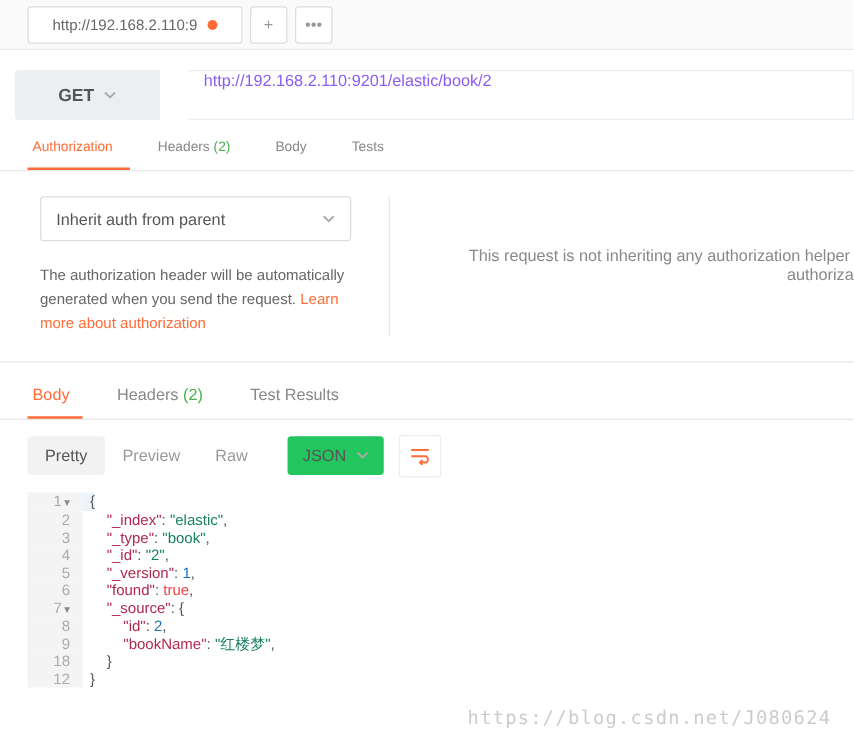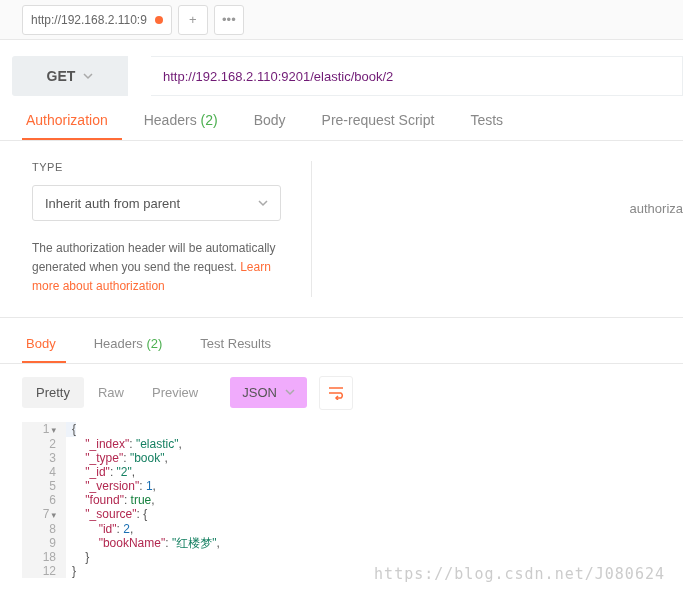--- a/index.html
+++ b/index.html
@@ -1,62 +1,62 @@
 <!DOCTYPE html>
 <html><head>
 <meta charset="utf-8">
 <style>
 * { margin: 0; padding: 0; box-sizing: border-box; font-family: -apple-system, BlinkMacSystemFont, "Segoe UI", Arial, sans-serif; }
 body { background: #fff; font-size: 13px; color: #555; width: 683px; height: 597px; overflow: hidden; position: relative; }
 
 .tabbar { display: flex; align-items: center; height: 40px; border-bottom: 1px solid #e8e8e8; padding-left: 22px; background: #fafafa; }
-.tab { display: flex; align-items: center; height: 30px; padding: 0 8px; background: #fff; border: 1px solid #ddd; border-radius: 3px; margin-right: 6px; font-size: 12px; color: #666; cursor: pointer; }
+.tab { display: flex; align-items: center; height: 30px; padding: 0 19px; background: #fff; border: 1px solid #ddd; border-radius: 3px; margin-right: 6px; font-size: 12px; color: #666; cursor: pointer; }
 .tab .dot { width: 8px; height: 8px; border-radius: 50%; background: #ff6c37; margin-left: 8px; }
 .tabicon { width: 30px; height: 30px; display: flex; align-items: center; justify-content: center; border: 1px solid #ddd; border-radius: 3px; margin-right: 6px; color: #999; cursor: pointer; background: #fff; }
 
 .reqrow { display: flex; align-items: center; padding: 16px 0 16px 12px; gap: 23px; }
 .method { display: flex; align-items: center; justify-content: center; width: 116px; height: 40px; background: #eceff1; color: #555; font-weight: 600; font-size: 14px; cursor: pointer; border-radius: 3px 0 0 3px; }
 .method .chev { margin-left: 8px; color: #aaa; }
-.urlbox { flex: 1; height: 40px; display: flex; align-items: center; padding: 0 12px; color: #701a75; font-size: 13px; border: 1px solid #eceff1; border-left: none; }
+.urlbox { flex: 1; height: 40px; display: flex; align-items: flex-start; padding: 0 12px; color: #8b5cf6; font-size: 13px; border: 1px solid #eceff1; border-left: none; }
 
 .reqtabs { display: flex; padding-left: 22px; border-bottom: 1px solid #e8e8e8; }
-.reqtab { padding: 0 14px 10px 4px; margin-right: 18px; color: #888; cursor: pointer; font-size: 14px; }
+.reqtab { padding: 0 14px 10px 4px; margin-right: 18px; color: #888; cursor: pointer; font-size: 11px; }
 .reqtab.active { color: #ff6c37; border-bottom: 2px solid #ff6c37; font-weight: 500; }
 .reqtab .count { color: #4caf50; }
 
 .authpane { display: flex; padding: 20px 0 20px 32px; border-bottom: 1px solid #e8e8e8; }
 .authleft { width: 280px; border-right: 1px solid #e8e8e8; padding-right: 30px; }
 .typelabel { font-size: 11px; color: #666; letter-spacing: 0.5px; margin-bottom: 12px; }
 .authselect { display: flex; align-items: center; justify-content: space-between; height: 36px; padding: 12px 12px; border: 1px solid #ddd; border-radius: 3px; color: #555; cursor: pointer; background: #fff; margin-bottom: 18px; }
 .authhelp { font-size: 12px; color: #666; line-height: 1.6; }
 .authhelp .link { color: #ff6c37; cursor: pointer; }
 .authright { flex: 1; padding: 40px 0 0 60px; text-align: center; color: #888; font-size: 13px; }
 
 .restabs { display: flex; padding-left: 22px; margin-top: 18px; border-bottom: 1px solid #e8e8e8; }
 .restab { padding: 0 10px 10px 4px; margin-right: 24px; color: #888; cursor: pointer; font-size: 13px; }
 .restab.active { color: #ff6c37; border-bottom: 2px solid #ff6c37; font-weight: 500; }
 .restab .count { color: #4caf50; }
 
 .viewrow { display: flex; align-items: center; padding: 12px 22px; gap: 0; }
 .vbtn { padding: 8px 14px; color: #999; cursor: pointer; font-size: 13px; }
 .vbtn.active { color: #555; background: #f2f2f2; border-radius: 3px; }
-.fmtselect { display: flex; align-items: center; padding: 8px 12px; background: #f0abfc; border-radius: 3px; margin-left: 18px; color: #555; cursor: pointer; font-size: 13px; }
+.fmtselect { display: flex; align-items: center; padding: 8px 12px; background: #22c55e; border-radius: 3px; margin-left: 18px; color: #555; cursor: pointer; font-size: 13px; }
 .wrapbtn { width: 34px; height: 34px; display: flex; align-items: center; justify-content: center; border: 1px solid #eee; border-radius: 3px; margin-left: 12px; cursor: pointer; }
 .wrapbtn svg { stroke: #ff6c37; }
 
 .code { font-family: Consolas, Monaco, monospace; font-size: 12px; line-height: 14px; margin-left: 22px; }
 .codeline { display: flex; }
 .gutter { width: 44px; text-align: right; padding-right: 10px; color: #aaa; background: #f4f4f4; user-select: none; }
 .gutter .fold { font-size: 9px; color: #888; margin-left: 2px; }
 .src { padding-left: 6px; white-space: pre; }
 .src.hl { background: #eef3fa; }
 .k { color: #b22850; }
 .s { color: #168062; }
 .n { color: #1a6fb3; }
-.b { color: #15803d; }
+.b { color: #ef4444; }
 .p { color: #555; }
 
 .watermark { position: absolute; bottom: 14px; right: 18px; color: #ccc; font-family: Consolas, monospace; font-size: 15px; letter-spacing: 1px; }
 </style>
 </head>
 <body>
 
 <div class="tabbar">
   <div class="tab">
     <span>http://192.168.2.110:9</span>
@@ -81,54 +81,53 @@
   </div>
   <div class="urlbox">
     <span>http://192.168.2.110:9201/elastic/book/2</span>
   </div>
 </div>
 
 <div class="reqtabs">
   <div class="reqtab active"><span>Authorization</span></div>
   <div class="reqtab"><span>Headers</span> <span class="count">(2)</span></div>
   <div class="reqtab"><span>Body</span></div>
-  <div class="reqtab"><span>Pre-request Script</span></div>
   <div class="reqtab"><span>Tests</span></div>
 </div>
 
 <div class="authpane">
   <div class="authleft">
-    <div class="typelabel">TYPE</div>
     <div class="authselect">
       <span>Inherit auth from parent</span>
       <span>
         <svg width="10" height="10" viewBox="0 0 10 10">
             <path d="M1 3 L5 7 L9 3" fill="none" stroke="#aaa" stroke-width="1.5"></path>
           </svg>
       </span>
     </div>
     <div class="authhelp">
       <span>The authorization header will be automatically generated when you send the request. </span><span class="link">Learn more about authorization</span>
     </div>
   </div>
   <div class="authright">
+    <div>This request is not inheriting any authorization helper</div>
     <div style="text-align:right">authoriza</div>
   </div>
 </div>
 
 <div class="restabs">
   <div class="restab active"><span>Body</span></div>
   <div class="restab"><span>Headers</span> <span class="count">(2)</span></div>
   <div class="restab"><span>Test Results</span></div>
 </div>
 
 <div class="viewrow">
   <div class="vbtn active"><span>Pretty</span></div>
+  <div class="vbtn"><span>Preview</span></div>
   <div class="vbtn"><span>Raw</span></div>
-  <div class="vbtn"><span>Preview</span></div>
   <div class="fmtselect">
     <span>JSON</span>
     <span style="margin-left:8px">
       <svg width="10" height="10" viewBox="0 0 10 10">
           <path d="M1 3 L5 7 L9 3" fill="none" stroke="#aaa" stroke-width="1.5"></path>
         </svg>
     </span>
   </div>
   <div class="wrapbtn">
     <svg width="18" height="14" viewBox="0 0 18 14" fill="none">

